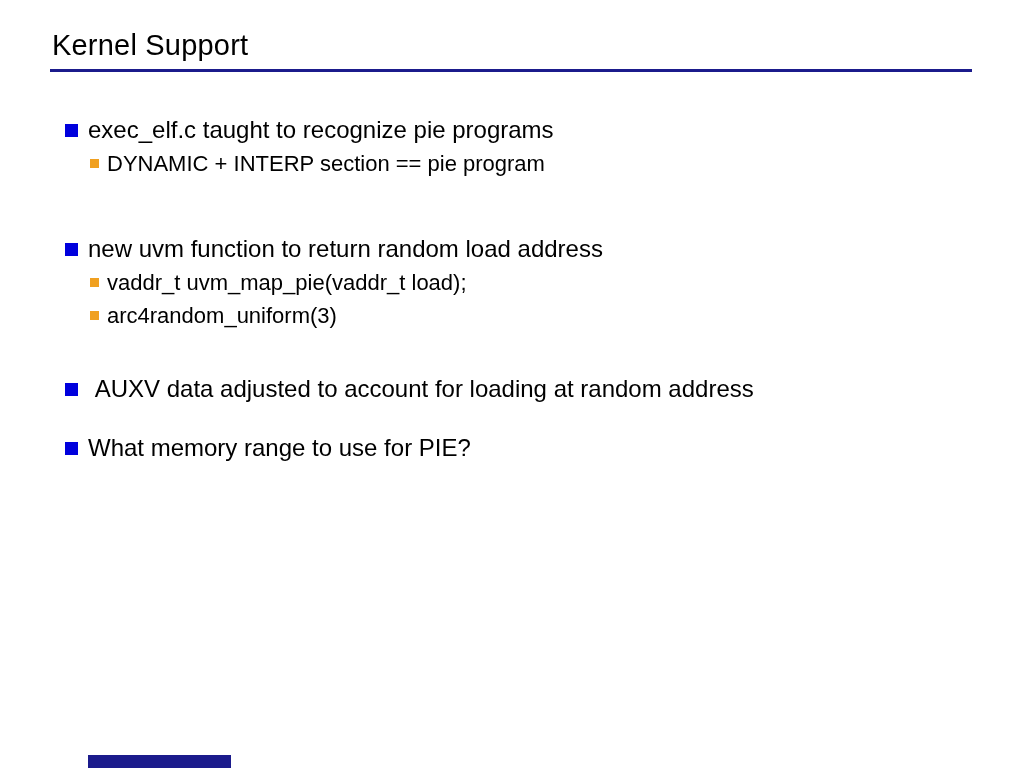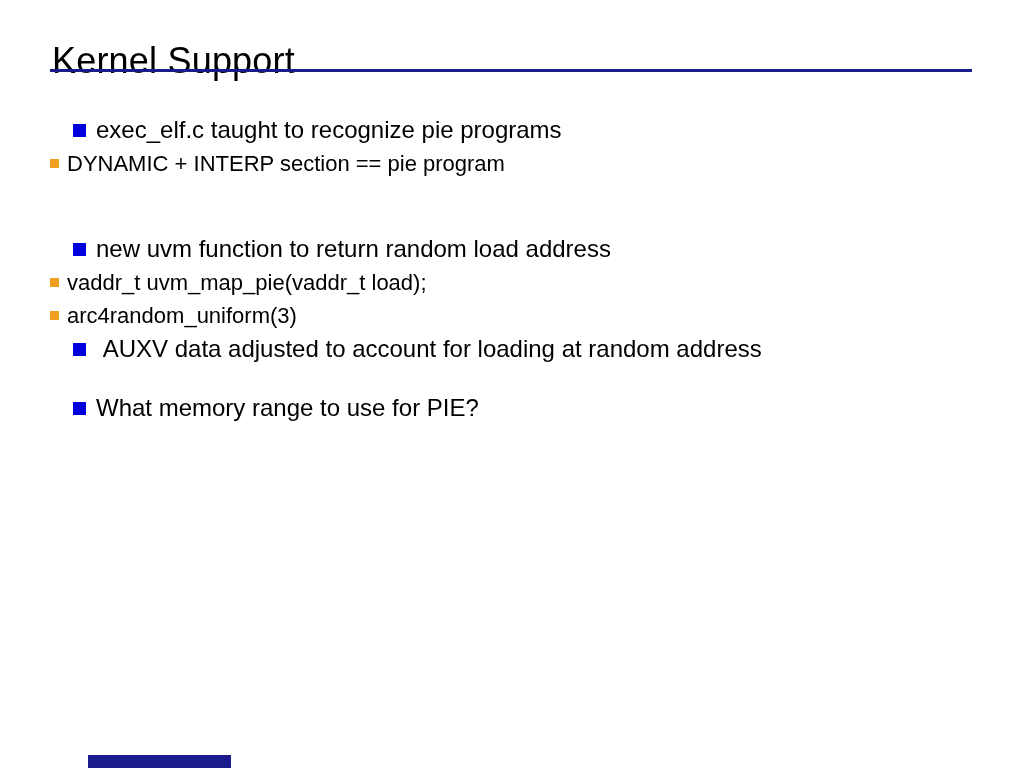--- a/index.html
+++ b/index.html
@@ -14,55 +14,55 @@
   .slide {
     position: relative;
     width: 1024px;
     height: 768px;
     background: var(--bg, #ffffff);
     color: var(--text, #000000);
   }
   .title {
     position: absolute;
     left: 52px;
-    top: 45px;
-    font-size: 36px;
+    top: 29px;
+    font-size: 29px;
     line-height: 32px;
     color: var(--text, #000000);
     letter-spacing: 0.2px;
   }
   .rule {
     position: absolute;
     left: 50px;
     top: 69px;
     width: 922px;
     height: 3px;
     background: var(--accent, #1b1b8c);
   }
   .content {
     position: absolute;
-    left: 8px;
+    left: 0;
     top: 113px;
     width: 844px;
   }
   .item {
     display: flex;
     align-items: center;
   }
   .item .txt {
     white-space: pre-wrap;
   }
   .item.l1 {
     padding-left: 65px;
     font-size: 24px;
     line-height: 34px;
     height: 34px;
   }
   .item.l2 {
-    padding-left: 42px;
+    padding-left: 90px;
     font-size: 22px;
     line-height: 33px;
     height: 33px;
   }
   .sq {
     display: inline-block;
     flex: 0 0 auto;
   }
   .l1 .sq {
     width: 13px;
@@ -70,21 +70,21 @@
     margin-right: 10px;
     background: var(--bullet1, #0000dd);
   }
   .l2 .sq {
     width: 9px;
     height: 9px;
     margin-right: 8px;
     background: var(--bullet2, #f0a020);
   }
   .gap1 { margin-top: 52px; }
-  .gap2 { }
+  .gap2 { margin-top: 40px; }
   .gap3 { margin-top: 25px; }
   .progress {
     position: absolute;
     left: 88px;
     top: 755px;
     width: 143px;
     height: 13px;
     background: var(--progress, #1b1b8c);
   }
 </style>

